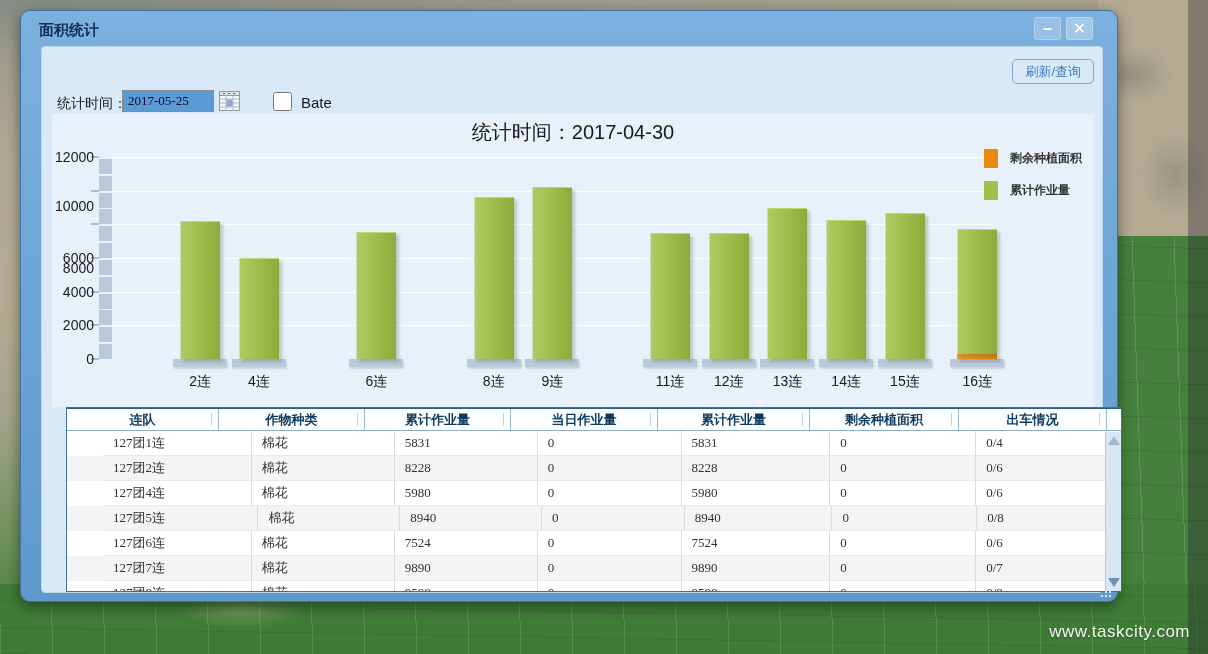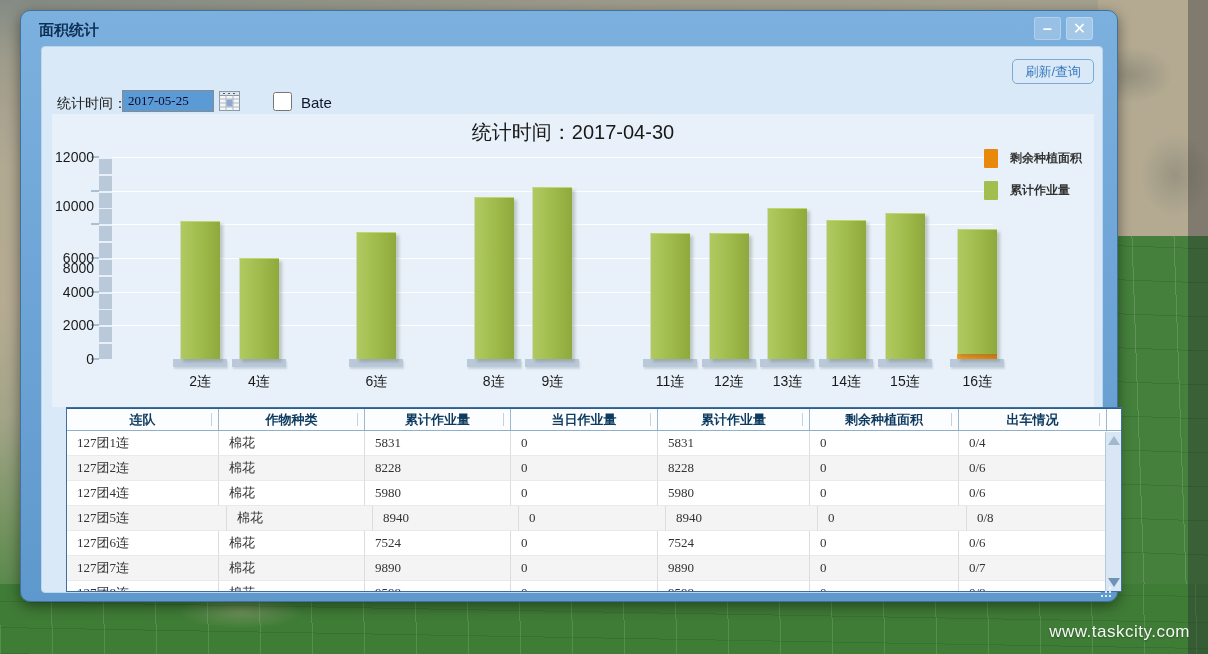--- a/index.html
+++ b/index.html
@@ -79,21 +79,21 @@
   .legend-swatch { width:14px; height:19px; border-radius:1px; margin-right:12px; }
   .legend-label { font-size:12px; font-weight:bold; color:#333; }
 
   
   .tablebox { position:absolute; left:24px; top:360px; width:1056px; height:185px; overflow:hidden;
     background:#fff; border:1px solid #3e6f9e; }
   .thead { display:flex; height:23px; background:#fcfdfe; border-bottom:1px solid #8fb0c8; border-top:1px solid #2c5f8e; }
   .th { position:relative; font-size:13px; font-weight:bold; color:#0d3a5f; text-align:center; line-height:21px;
     border-right:1px solid #9db8cc; cursor:pointer; }
   .th::after { content:''; position:absolute; right:6px; top:4px; bottom:4px; width:1px; background:#c2d4e0; }
-  .trow { display:flex; height:25px; }
+  .trow { display:flex; height:25px;padding-left:36px; }
   .trow:nth-child(even) { background:#f4f4f4; }
   .td { font-size:13px; color:#333; line-height:24px; padding-left:10px; border-right:1px solid #dcdcdc;
     border-bottom:1px solid #eaeaea; white-space:nowrap; overflow:hidden;
     font-family:"Liberation Serif","DejaVu Serif",serif; }
   .vscroll { position:absolute; right:0; top:24px; bottom:0; width:16px; background:#d8e7f3; border-left:1px solid #b3c9da; }
   .arrow-up { position:absolute; top:4px; left:2px; width:0; height:0;
     border-left:6px solid transparent; border-right:6px solid transparent; border-bottom:9px solid #9fb9cf; cursor:pointer; }
   .arrow-down { position:absolute; bottom:4px; left:2px; width:0; height:0;
     border-left:6px solid transparent; border-right:6px solid transparent; border-top:9px solid #6d94b8; cursor:pointer; }
 </style>

